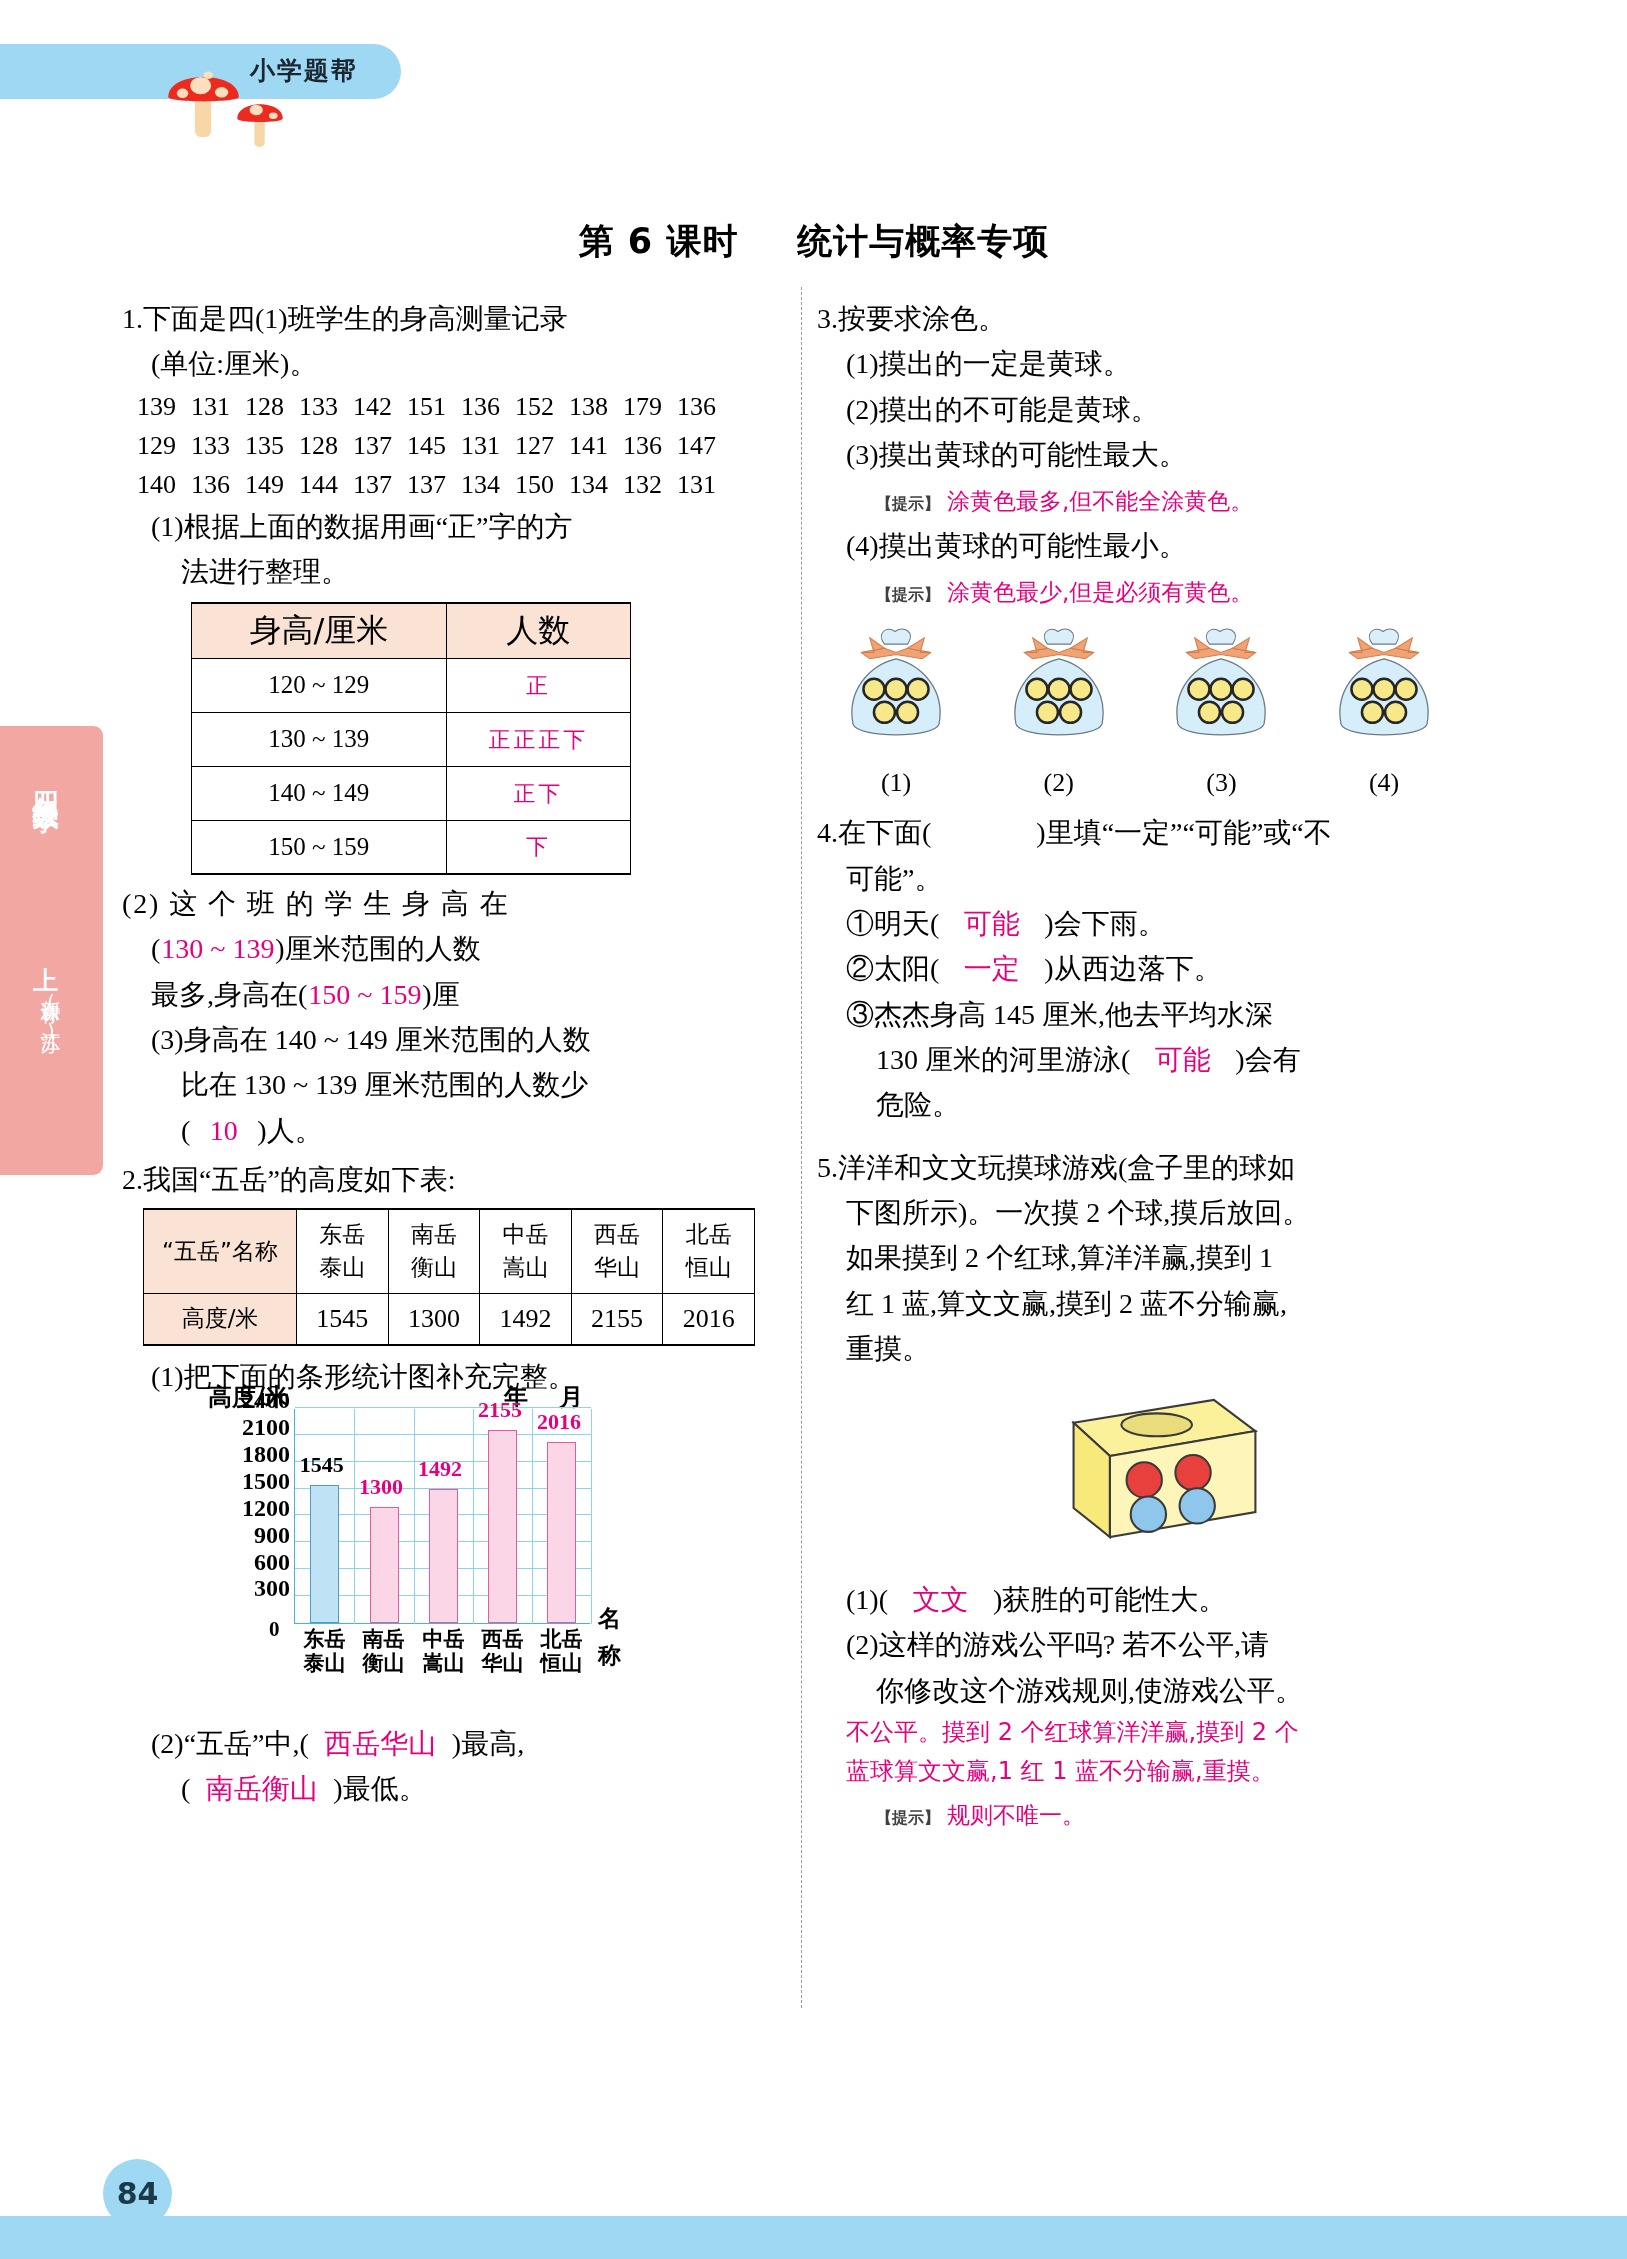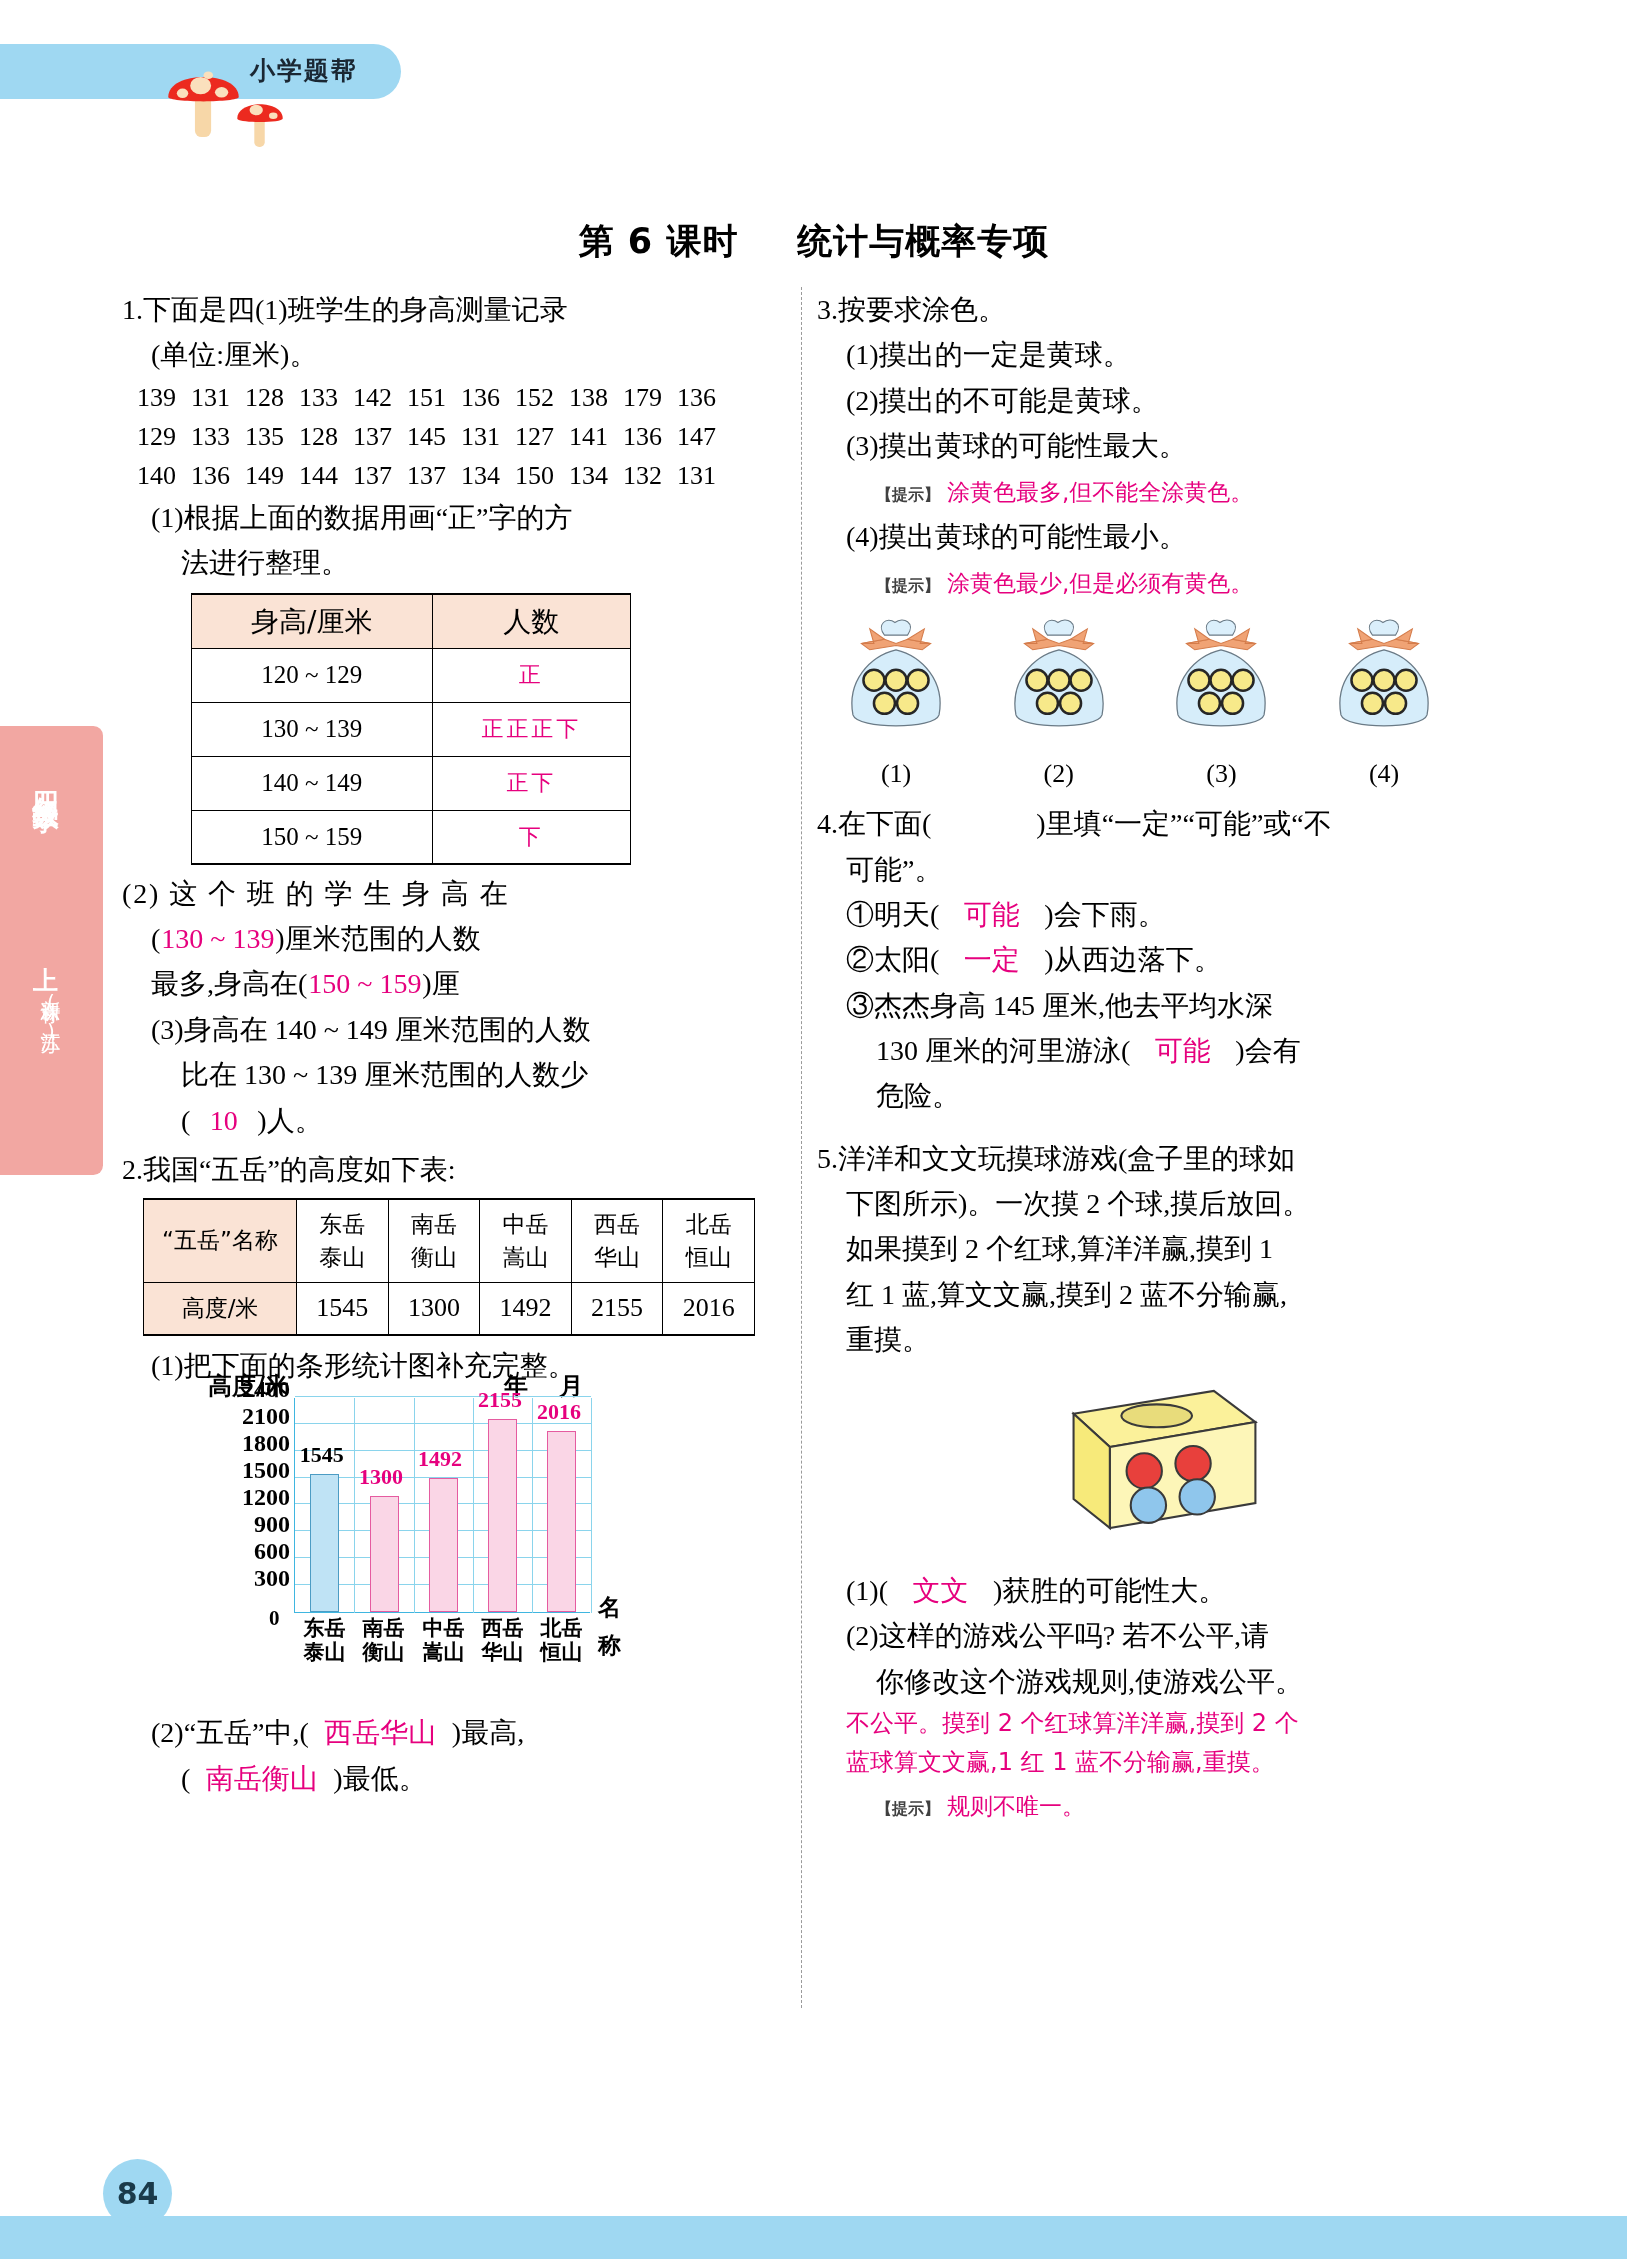--- a/index.html
+++ b/index.html
@@ -39,21 +39,21 @@
 
   
   .page-title{
     position:absolute; left:0; top:218px; width:1628px; text-align:center;
     font-size:35px; font-weight:bold; letter-spacing:1px;
     font-family:"DejaVu Sans","Liberation Sans",sans-serif;
   }
   .page-title .sp{ display:inline-block; width:32.5px; }
 
   
-  .col{ position:absolute; top:287px; font-size:28px; line-height:1.62; }
+  .col{ position:absolute; top:296px; font-size:28px; line-height:1.62; }
   .col-left{ left:122px; width:669px; }
   .col-right{ left:817px; width:669px; }
   .divider{
     position:absolute; left:801px; top:287px; width:0; height:1721px;
     border-left:1.9px dashed #9a9a9a;
   }
   .q{ margin-bottom:1.9px; }
   .indent1{ padding-left:29px; }
   .indent2{ padding-left:59px; }
   .ans{ color:#e6007e; font-family:"Liberation Serif","DejaVu Serif",serif; }
@@ -66,21 +66,21 @@
 
   
   .tally-table{
     margin:7.6px 0 5.7px 69px; border-collapse:collapse; width:440px;
     border-top:2.9px solid #000; border-bottom:2.9px solid #000;
   }
   .tally-table th, .tally-table td{
     border:1px solid #000; text-align:center; height:54px; font-size:25px;
   }
   .tally-table th{ background:#fae3d5; font-weight:normal;
-    font-family:"DejaVu Sans","Liberation Sans",sans-serif; font-size:28px;}
+    font-family:"DejaVu Sans","Liberation Sans",sans-serif; font-size:32px;}
   .tally-table td.mark{ color:#e6007e; font-family:"DejaVu Sans","Liberation Sans",sans-serif; font-size:22px; letter-spacing:2.9px;}
 
   
   .mt-table{
     margin:5.7px 0 7.6px 21px; border-collapse:collapse; width:612px;
     border-top:2.9px solid #000; border-bottom:2.9px solid #000;
   }
   .mt-table td{ border:1px solid #000; text-align:center; font-size:23px;
      font-family:"DejaVu Sans","Liberation Sans",sans-serif; padding:2.9px 1.9px;}
   .mt-table td.hd{ background:#fae3d5; width:153px; }

